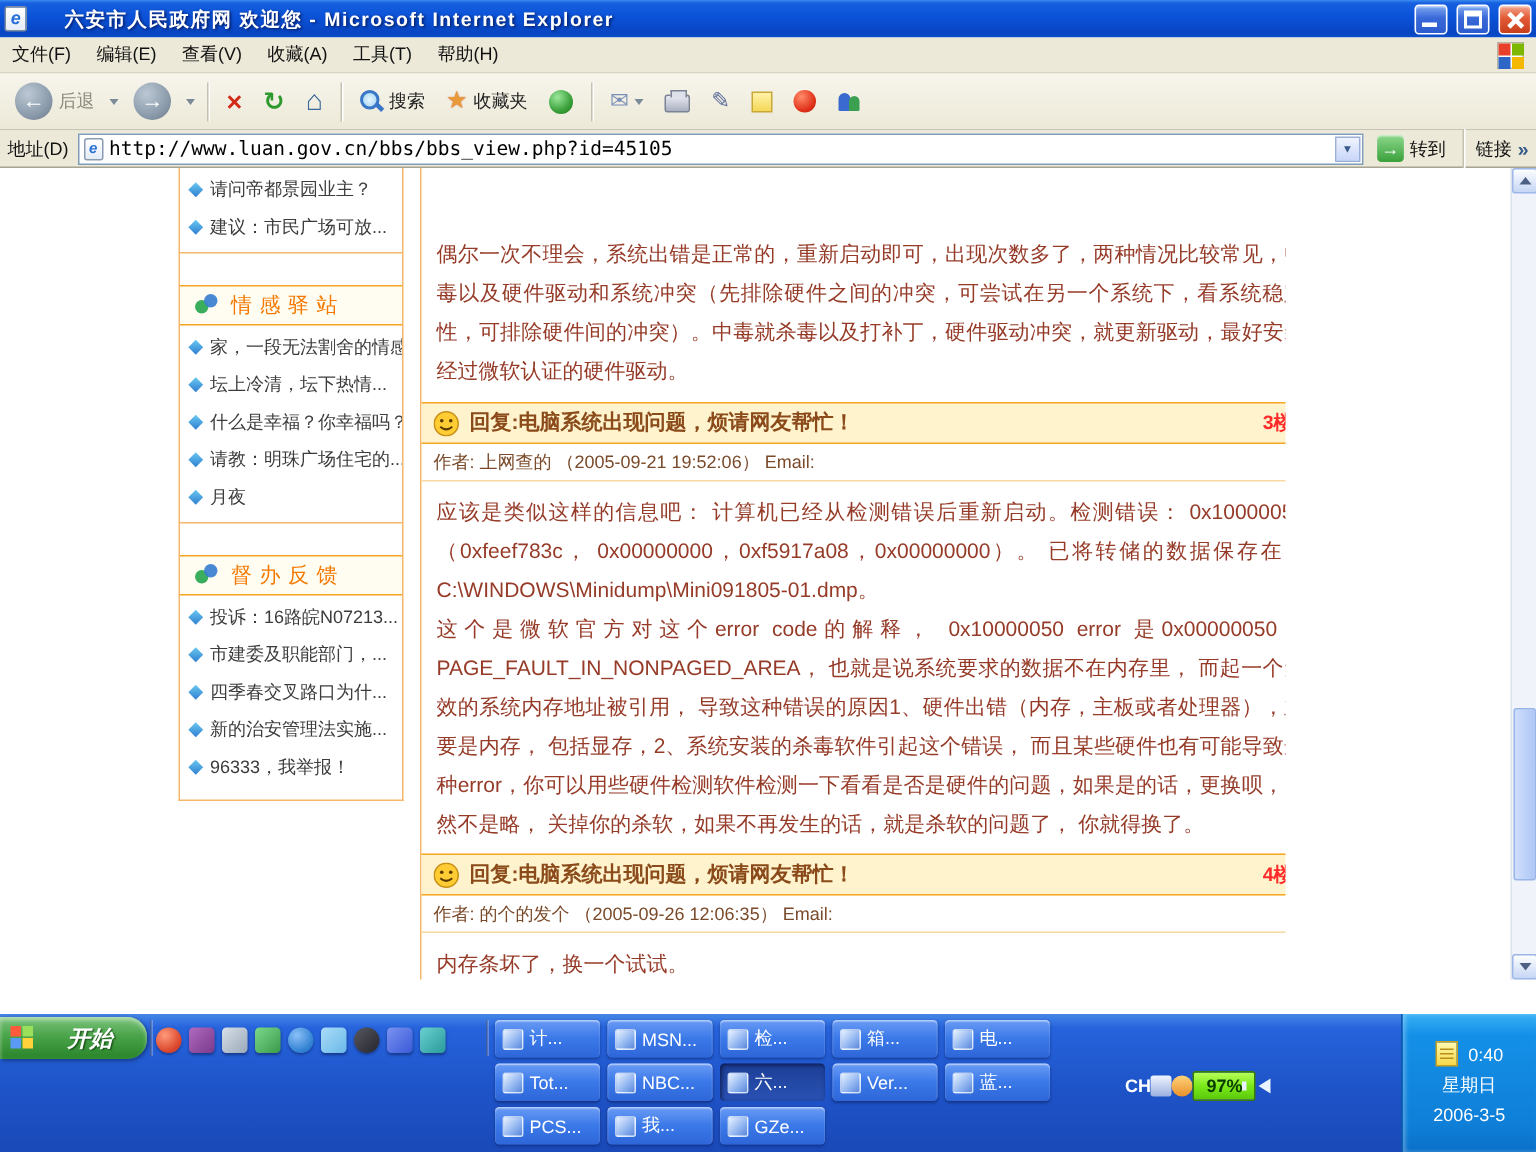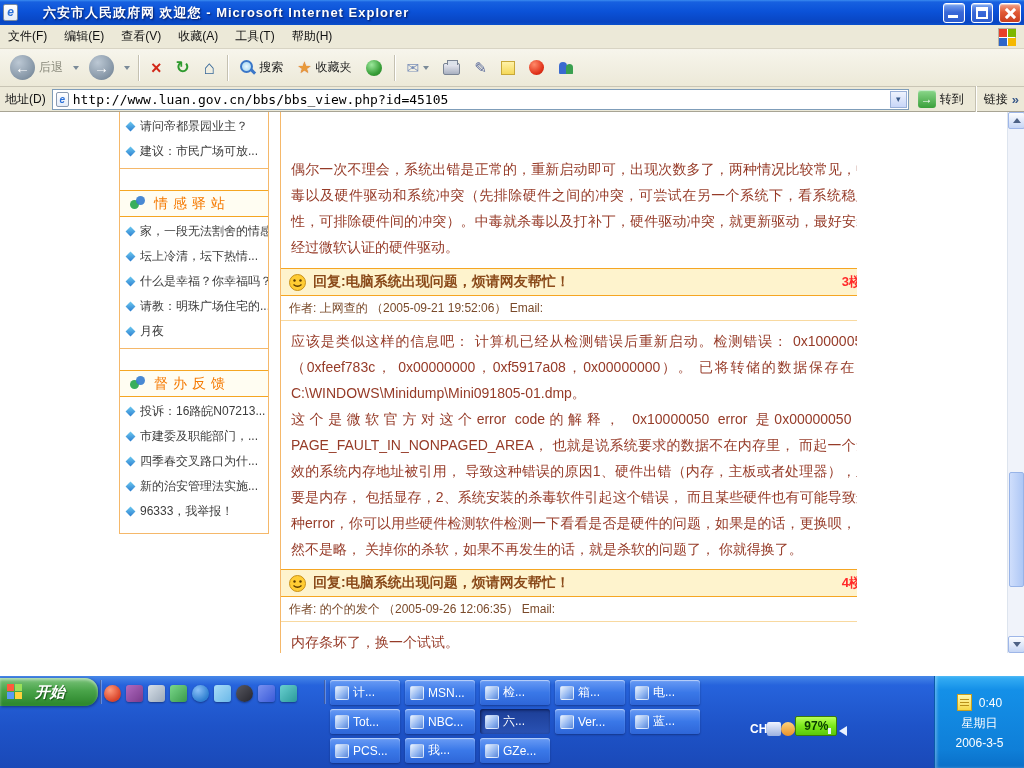--- a/index.html
+++ b/index.html
@@ -137,21 +137,21 @@
   .globe { width:14px; height:14px; border-radius:50%; position:relative;
     background:radial-gradient(circle at 35% 30%,#bce0ff,#4a90d8 55%,#2a60a8); }
   .globe::after { content:""; position:absolute; left:3px; top:4px; width:6px; height:5px; border-radius:50%; background:#57a857; opacity:.85; }
 
   
   .taskbar { position:absolute; left:0; top:676px; width:100%; height:92px;
     background:linear-gradient(180deg,#4687e8 0%,#2663dc 10%,#1e53c8 55%,#1a49b8 100%); }
   .start-btn { position:absolute; left:0; top:2px; height:28px; width:98px; border-radius:0 13px 13px 0;
     background:linear-gradient(180deg,#7cc47c 0%,#4aa44a 45%,#2f8a2f 90%);
     box-shadow:inset 0 2px 3px rgba(255,255,255,.45), 1px 1px 3px rgba(0,0,0,.4);
-    display:flex; align-items:center; gap:12px; padding-left:7px; color:#fff; font-weight:bold; font-size:15px;
+    display:flex; align-items:center; gap:22px; padding-left:7px; color:#fff; font-weight:bold; font-size:15px;
     font-style:italic; text-shadow:1px 1px 1px rgba(0,40,0,.6); cursor:pointer; }
   .start-flag { width:16px; height:16px; display:grid; grid-template-columns:7px 7px; grid-template-rows:7px 7px; gap:1px; }
   .start-flag span:nth-child(1){ background:#ff5a3c; } .start-flag span:nth-child(2){ background:#9ae05a; }
   .start-flag span:nth-child(3){ background:#5a9af5; } .start-flag span:nth-child(4){ background:#ffd23c; }
   .quicklaunch { position:absolute; left:104px; top:7px; height:20px; display:flex; align-items:center; gap:5px; }
   .ql-icon { width:17px; height:17px; border-radius:3px; cursor:pointer; box-shadow:0 1px 2px rgba(0,0,30,.4); }
   .ql-icon:nth-of-type(1){ background:radial-gradient(circle at 35% 30%,#ff9a7a,#d84228 70%); border-radius:50%; }
   .ql-icon:nth-of-type(2){ background:linear-gradient(135deg,#b06ac0,#7a3a8a); }
   .ql-icon:nth-of-type(3){ background:linear-gradient(135deg,#d8e0e8,#9aa8b8); }
   .ql-icon:nth-of-type(4){ background:linear-gradient(135deg,#7ad88a,#3a9a4a); }
@@ -164,21 +164,21 @@
   .task-grid { position:absolute; left:330px; top:4px; }
   .task-row { display:flex; gap:5px; margin-bottom:4px; }
   .task-btn { width:70px; height:25px; border-radius:3px;
     background:linear-gradient(180deg,#6a9cf5 0%,#3a78e8 50%,#2e66d8 100%);
     box-shadow:inset 0 1px 1px rgba(255,255,255,.55), 0 1px 2px rgba(0,0,30,.35);
     display:flex; align-items:center; gap:4px; padding:0 5px; color:#fff; font-size:12px; cursor:pointer;
     overflow:hidden; white-space:nowrap; }
   .task-btn.active { background:linear-gradient(180deg,#1c3e96,#2a52b4); box-shadow:inset 1px 1px 3px rgba(0,0,30,.6); }
   .task-icon { flex:0 0 auto; width:14px; height:14px; border-radius:2px;
     background:linear-gradient(135deg,#e8f2ff,#8fb4f0 60%,#5a86d8); border:1px solid rgba(255,255,255,.5); }
-  .tray { position:absolute; left:750px; top:36px; height:24px; display:flex; align-items:flex-end; gap:0; color:#fff; font-size:12px; }
+  .tray { position:absolute; left:750px; top:36px; height:24px; display:flex; align-items:center; gap:0; color:#fff; font-size:12px; }
   .tray-ch { font-weight:bold; cursor:pointer; }
   .tray-ico1 { width:14px; height:14px; border-radius:2px; background:linear-gradient(#f0f4ff,#9ab0e0); cursor:pointer; }
   .tray-ico2 { width:14px; height:14px; border-radius:50%; background:linear-gradient(#ffd27a,#e8912a); cursor:pointer; }
   .battery { background:linear-gradient(#b8ff5a,#7ae81a 50%,#5ac80a); color:#083a00; font-weight:bold;
     padding:2px 8px; border-radius:2px; font-size:12px; border:1px solid #3a7a08; cursor:pointer; }
   .speaker { position:relative; width:0; height:0; border-top:5px solid transparent; border-bottom:5px solid transparent;
     border-right:8px solid #eaf2ff; margin-left:2px; cursor:pointer; }
   .speaker::before { content:""; position:absolute; right:8px; top:-3px; width:3px; height:6px; background:#eaf2ff; }
   .clock-block { position:absolute; right:0; top:0; width:90px; height:92px;
     background:linear-gradient(180deg,#38b0f5 0%,#1490e8 15%,#0f7fd8 80%,#0a6fc8 100%);

